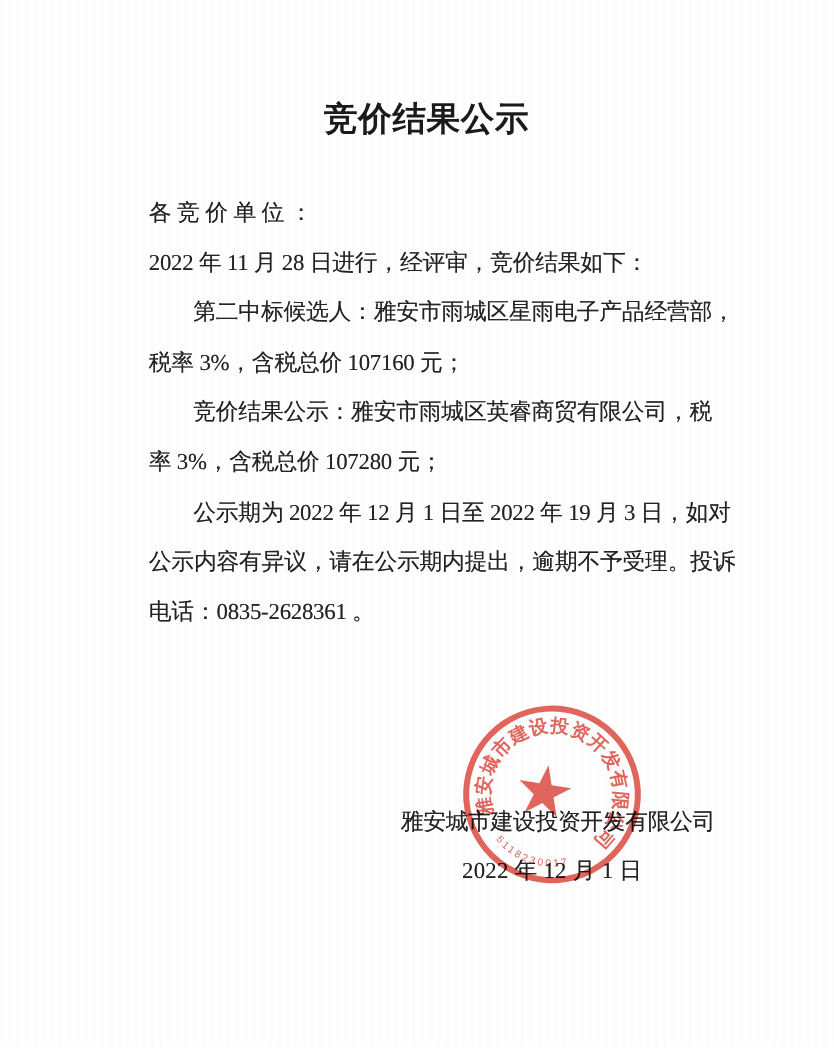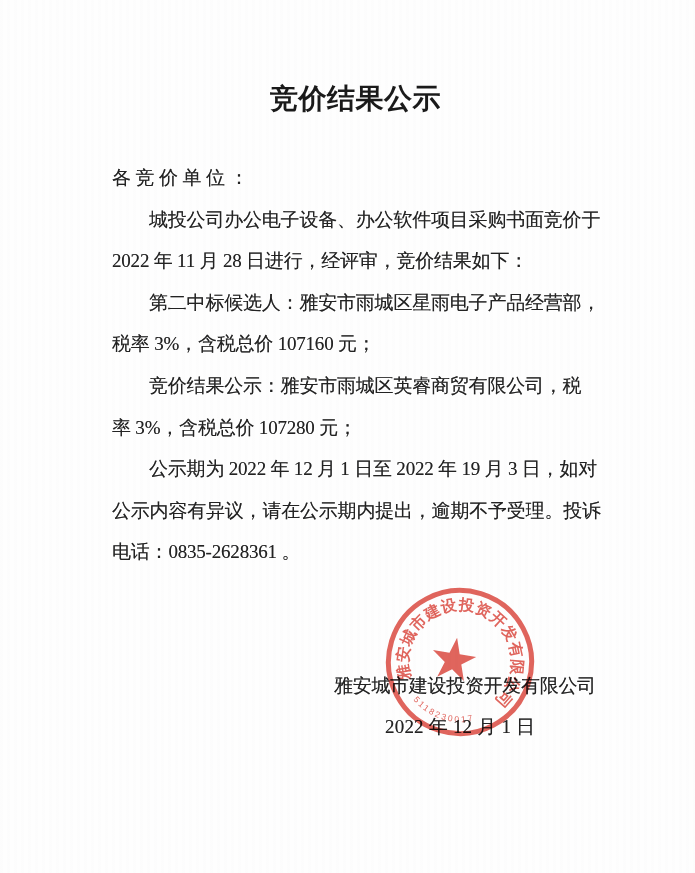--- a/index.html
+++ b/index.html
@@ -14,21 +14,21 @@
     color:#232323;
   }
   .title{
     position:absolute;left:112px;top:80px;width:487px;
     text-align:center;
     font-family:"Liberation Sans", sans-serif;
     font-weight:700;font-size:28px;letter-spacing:0.5px;
     color:#1a1a1a;
   }
   .body-text{
-    position:absolute;left:112px;top:157px;width:487px;
+    position:absolute;left:124px;top:157px;width:487px;
   }
   .line{
     white-space:nowrap;
     line-height:41.6px;
     font-size:19px;
     letter-spacing:-0.2px;
     text-shadow:0 0 0.5px rgba(45,45,45,0.55);
   }
   .indent{padding-left:37px;}
   .salutation{letter-spacing:4.5px;}
@@ -64,21 +64,20 @@
 </style>
 </head>
 <body>
 
 <div id="page">
 
   <div class="title">竞价结果公示</div>
 
   <div class="body-text">
     <div class="line salutation">各竞价单位：</div>
-    <div class="line indent">城投公司办公电子设备、办公软件项目采购书面竞价于</div>
     <div class="line">2022 年 11 月 28 日进行，经评审，竞价结果如下：</div>
     <div class="line indent">第二中标候选人：雅安市雨城区星雨电子产品经营部，</div>
     <div class="line">税率 3%，含税总价 107160 元；</div>
     <div class="line indent">竞价结果公示：雅安市雨城区英睿商贸有限公司，税</div>
     <div class="line">率 3%，含税总价 107280 元；</div>
     <div class="line indent">公示期为 2022 年 12 月 1 日至 2022 年 19 月 3 日，如对</div>
     <div class="line">公示内容有异议，请在公示期内提出，逾期不予受理。投诉</div>
     <div class="line">电话：0835-2628361 。</div>
   </div>
 

